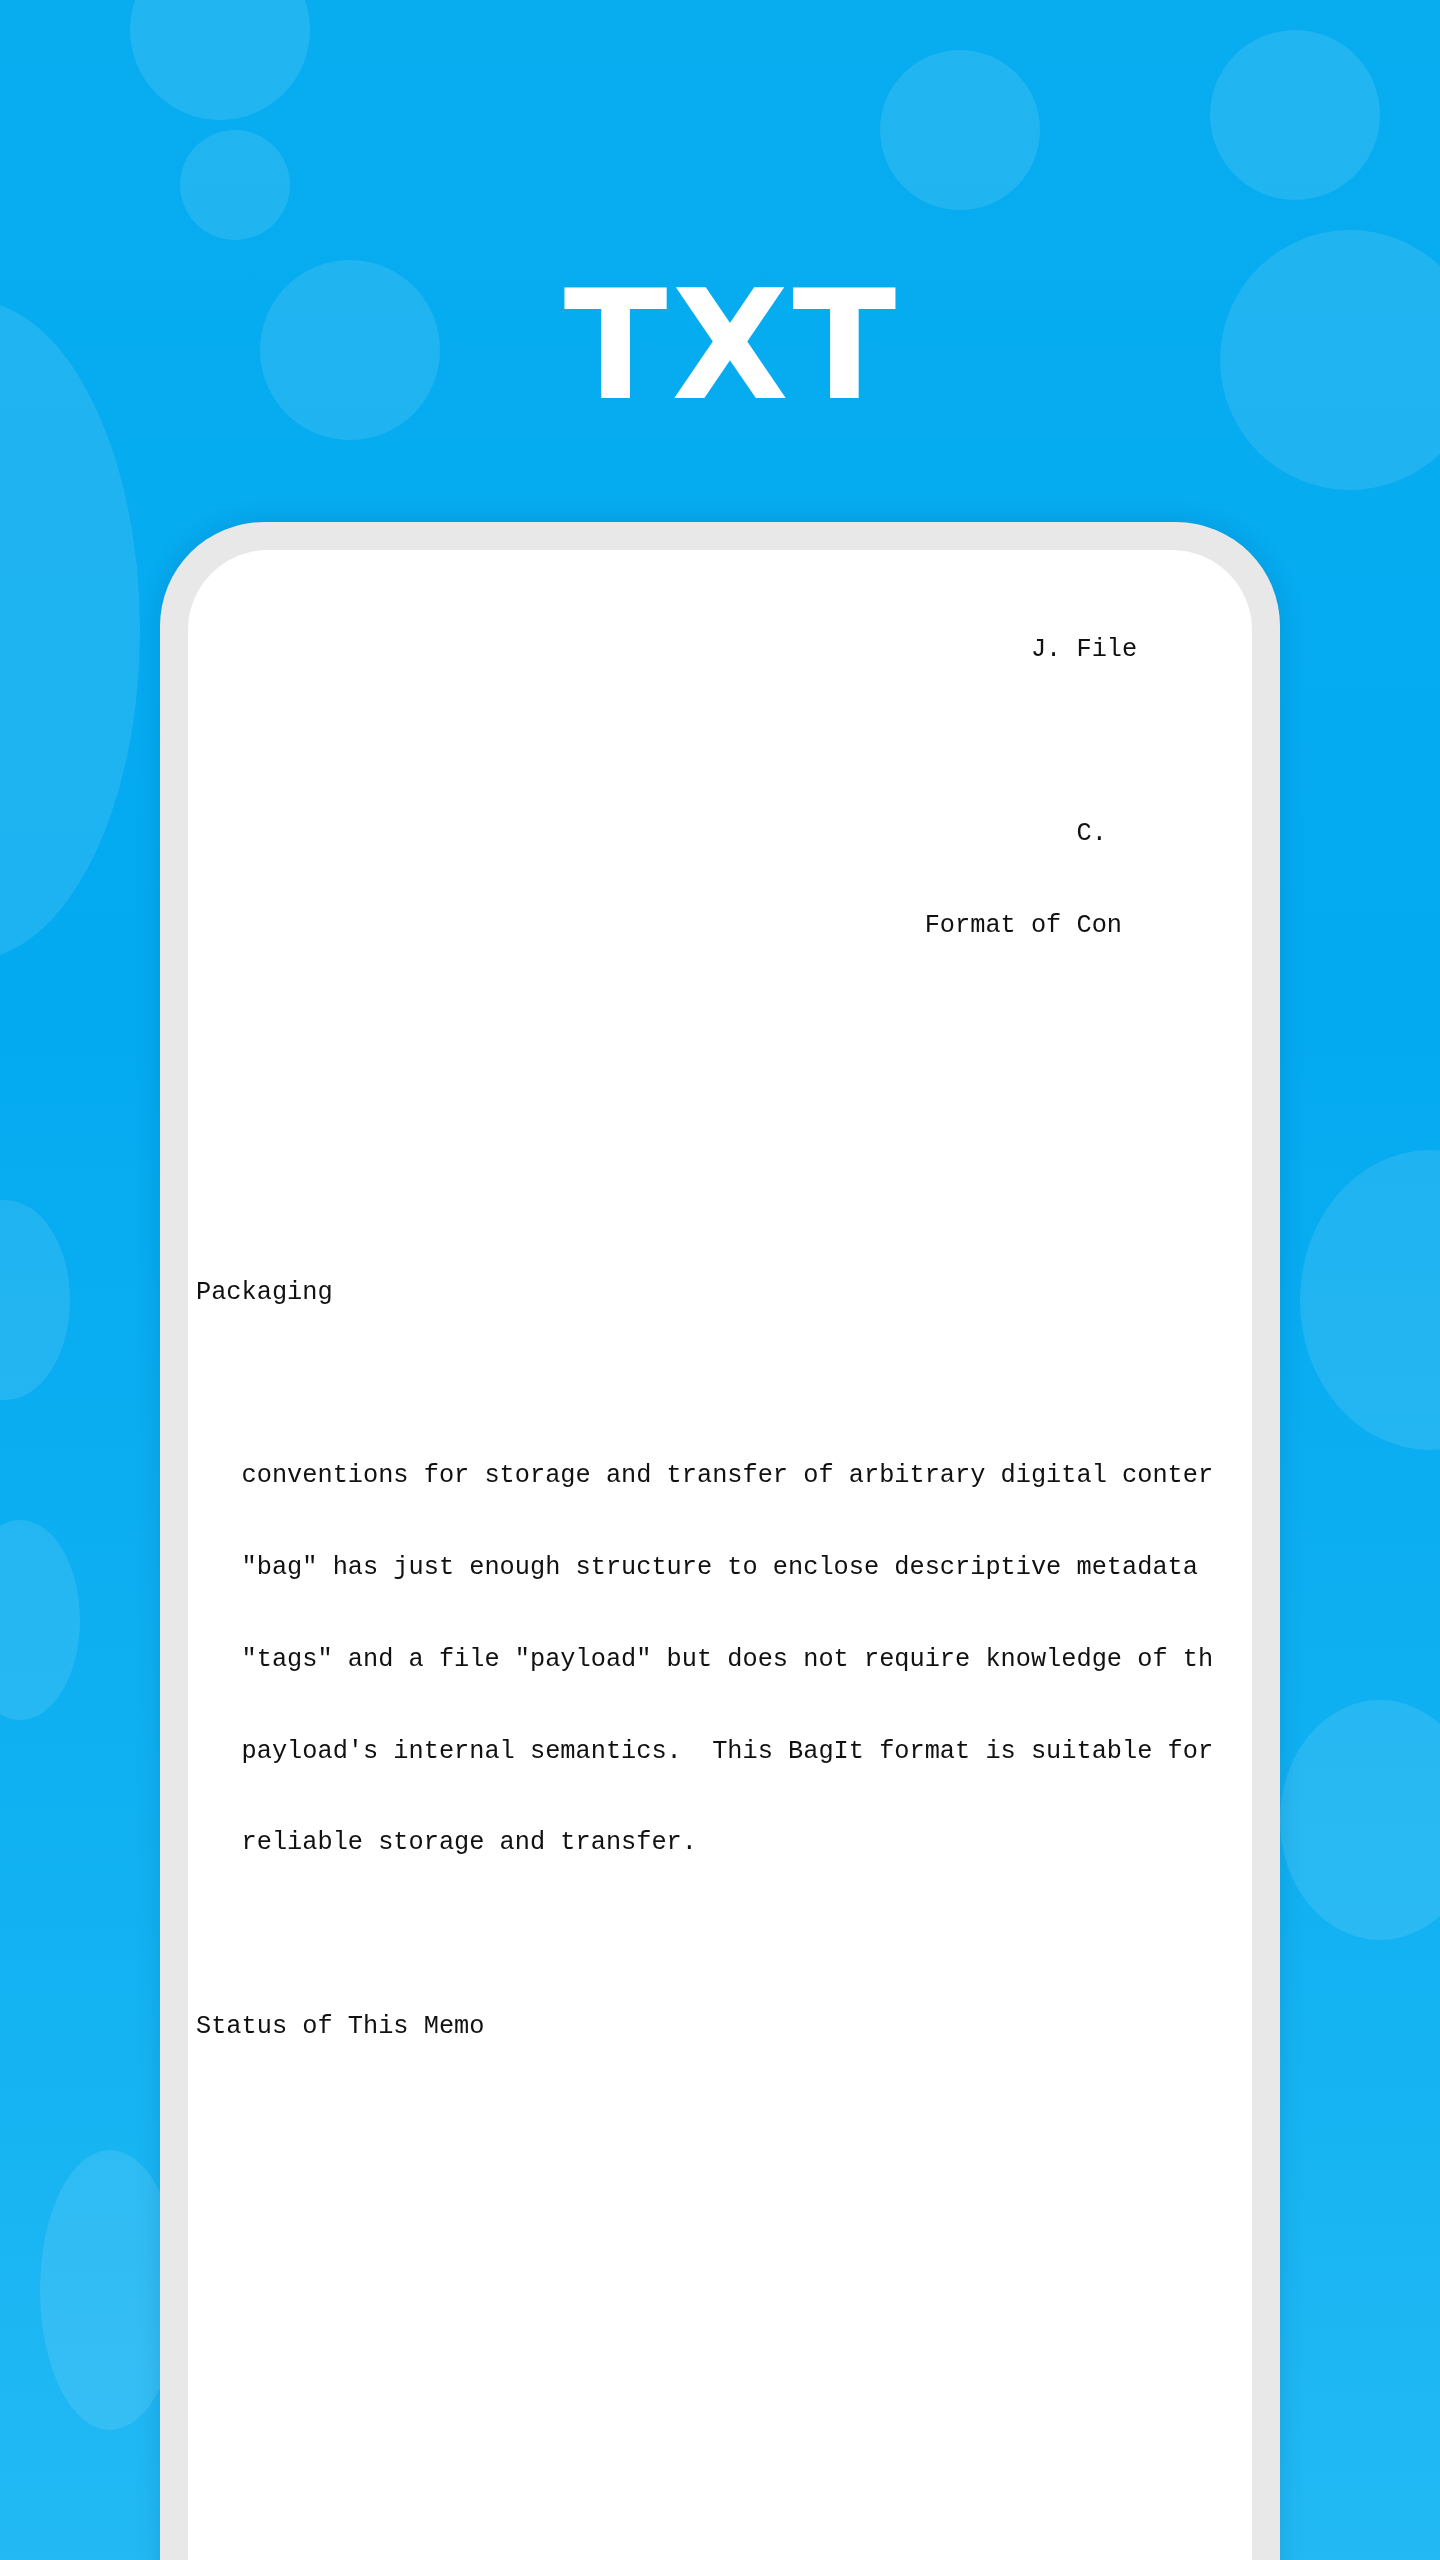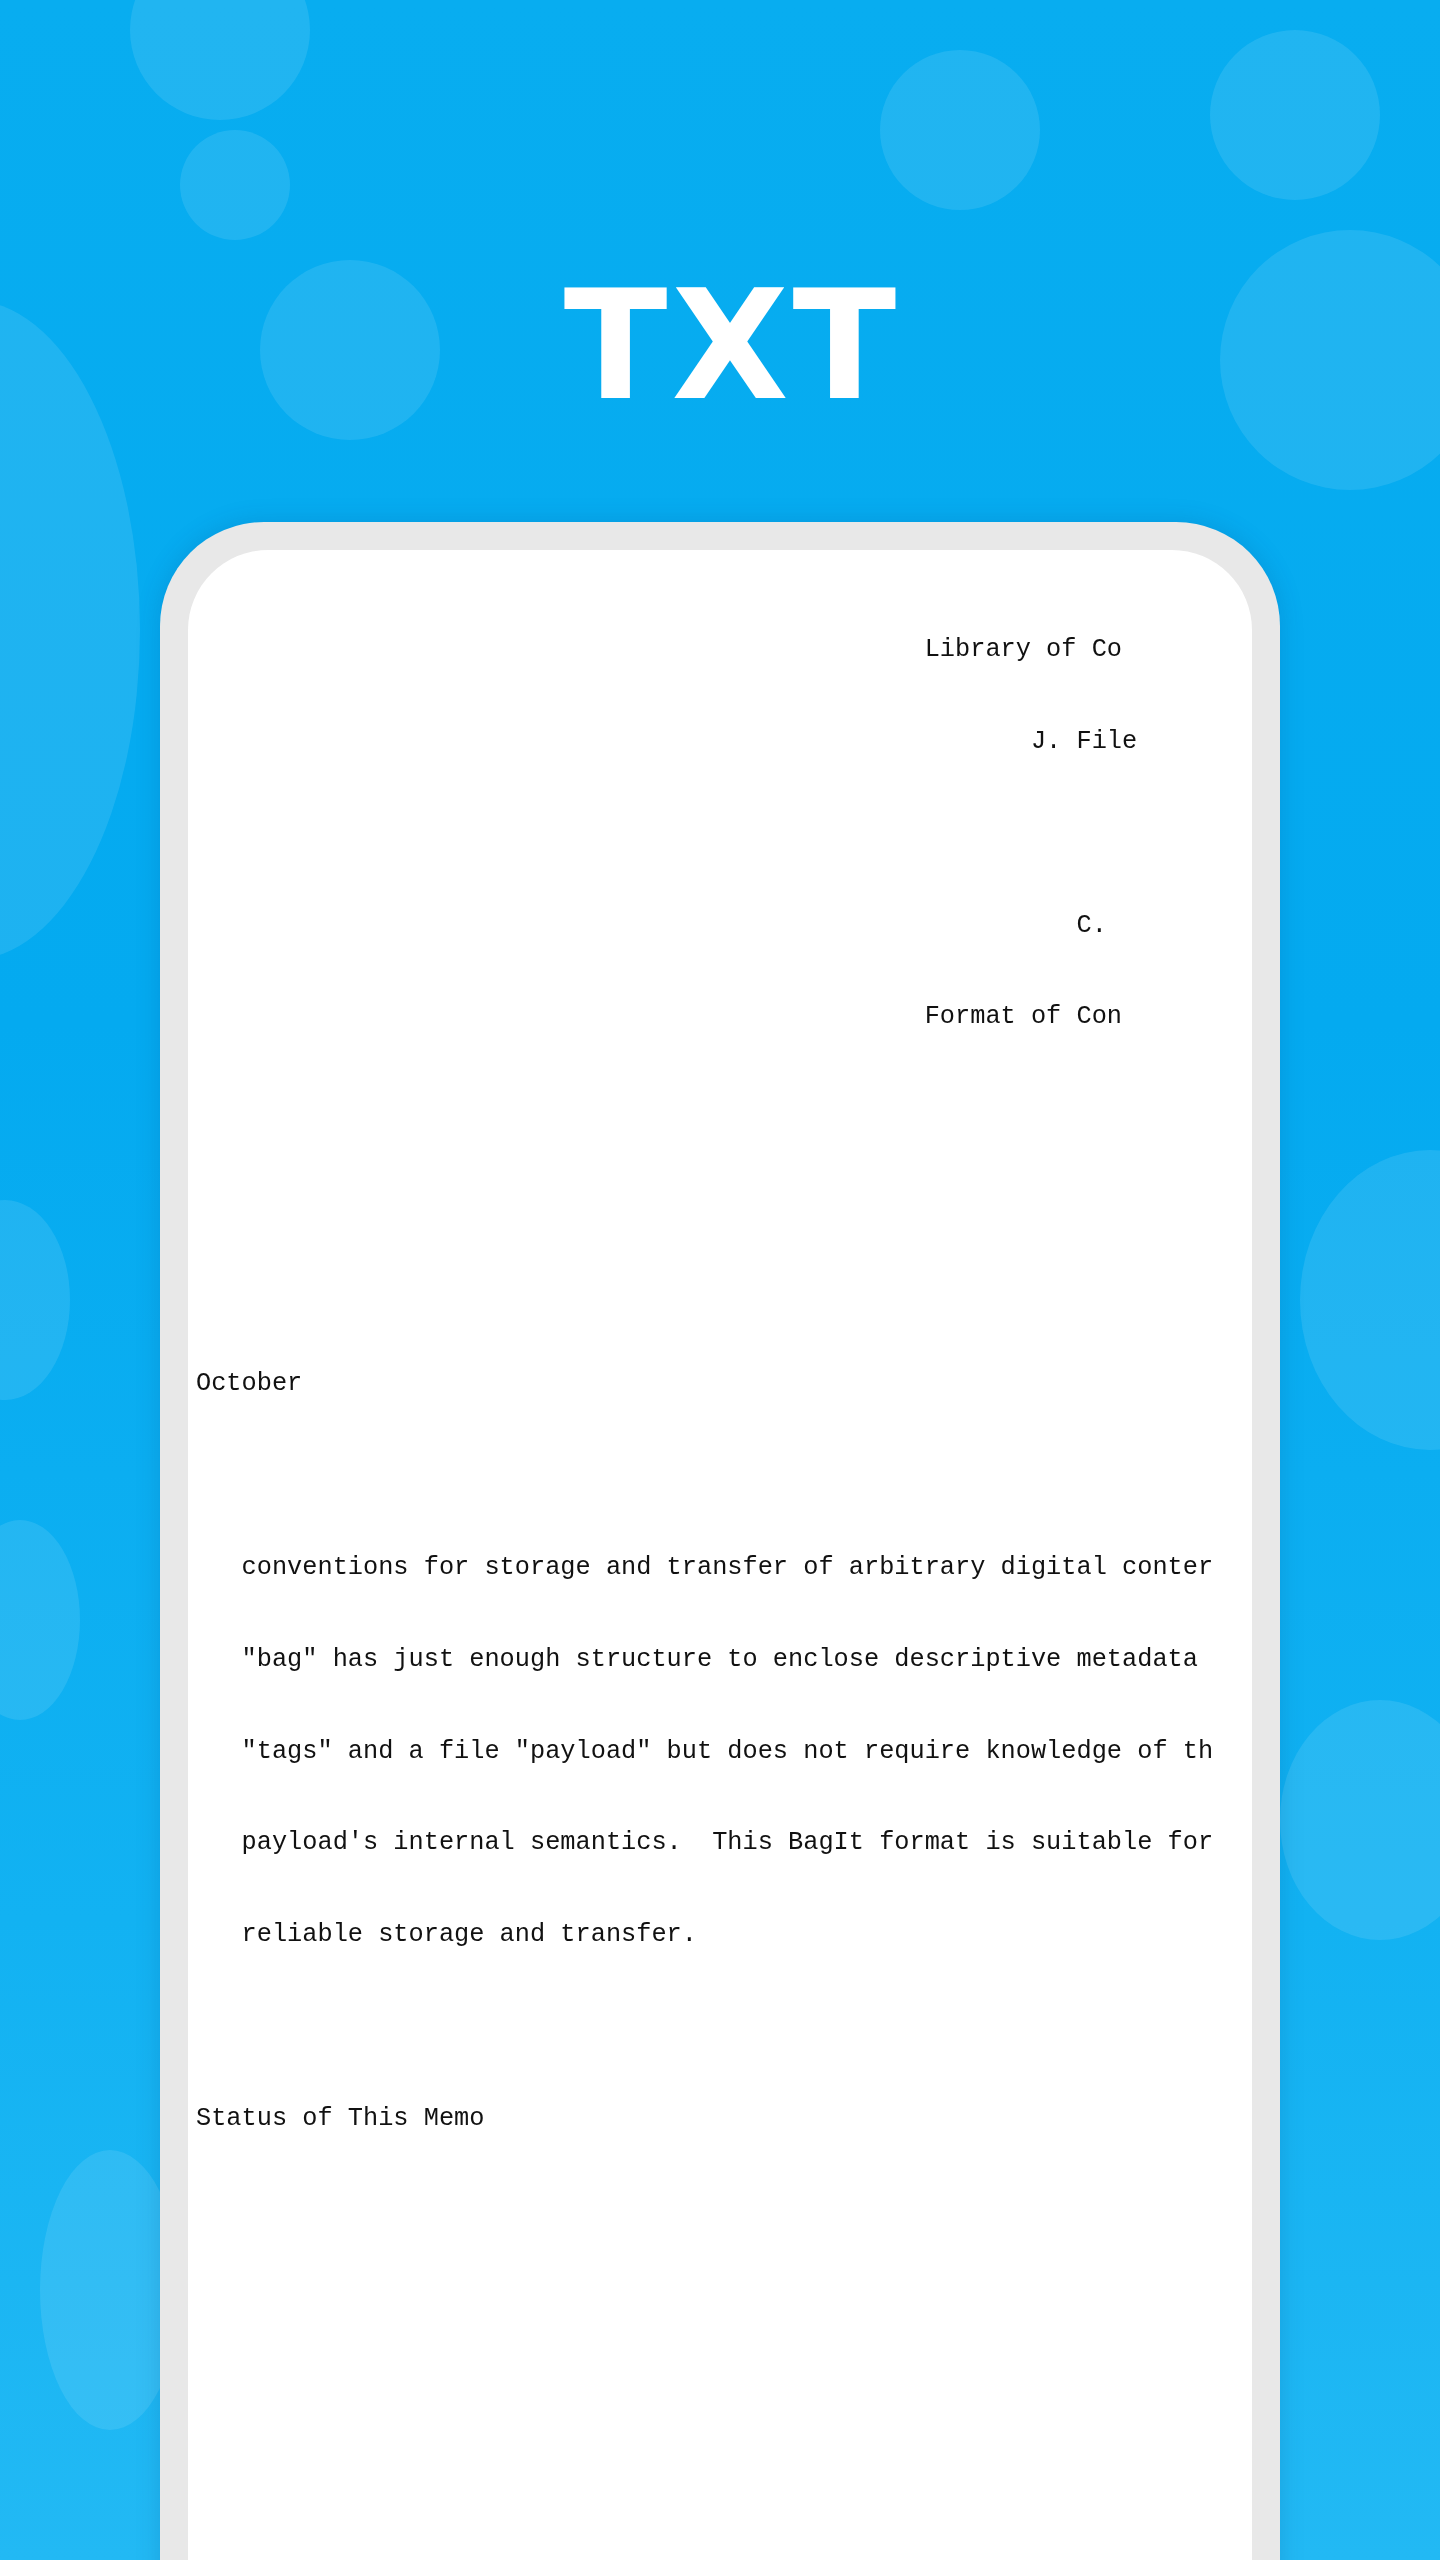--- a/index.html
+++ b/index.html
@@ -46,29 +46,28 @@
 <div class="bubble" style="left:1300px;top:1150px;width:260px;height:300px;"></div>
 <div class="bubble" style="left:1280px;top:1700px;width:200px;height:240px;"></div>
 <div class="bubble" style="left:-40px;top:1520px;width:120px;height:200px;"></div>
 <div class="bubble" style="left:40px;top:2150px;width:140px;height:280px;"></div>
 
 <h1 class="hero-title">TXT</h1>
 
 <div class="phone-frame">
   <div class="phone-screen">
     <div class="doc">
-      <span class="line">                                                Library of Co</span>
       <span class="line">                                                       J. File</span>
       <span class="line"></span>
       <span class="line">                                                          C. </span>
       <span class="line">                                                Format of Con</span>
       <span class="line"></span>
       <span class="line"></span>
       <span class="line"></span>
-      <span class="line">October</span>
+      <span class="line">Packaging</span>
       <span class="line"></span>
       <span class="line">   conventions for storage and transfer of arbitrary digital conter</span>
       <span class="line">   "bag" has just enough structure to enclose descriptive metadata </span>
       <span class="line">   "tags" and a file "payload" but does not require knowledge of th</span>
       <span class="line">   payload's internal semantics.  This BagIt format is suitable for</span>
       <span class="line">   reliable storage and transfer.</span>
       <span class="line"></span>
       <span class="line">Status of This Memo</span>
       <span class="line"></span>
       

